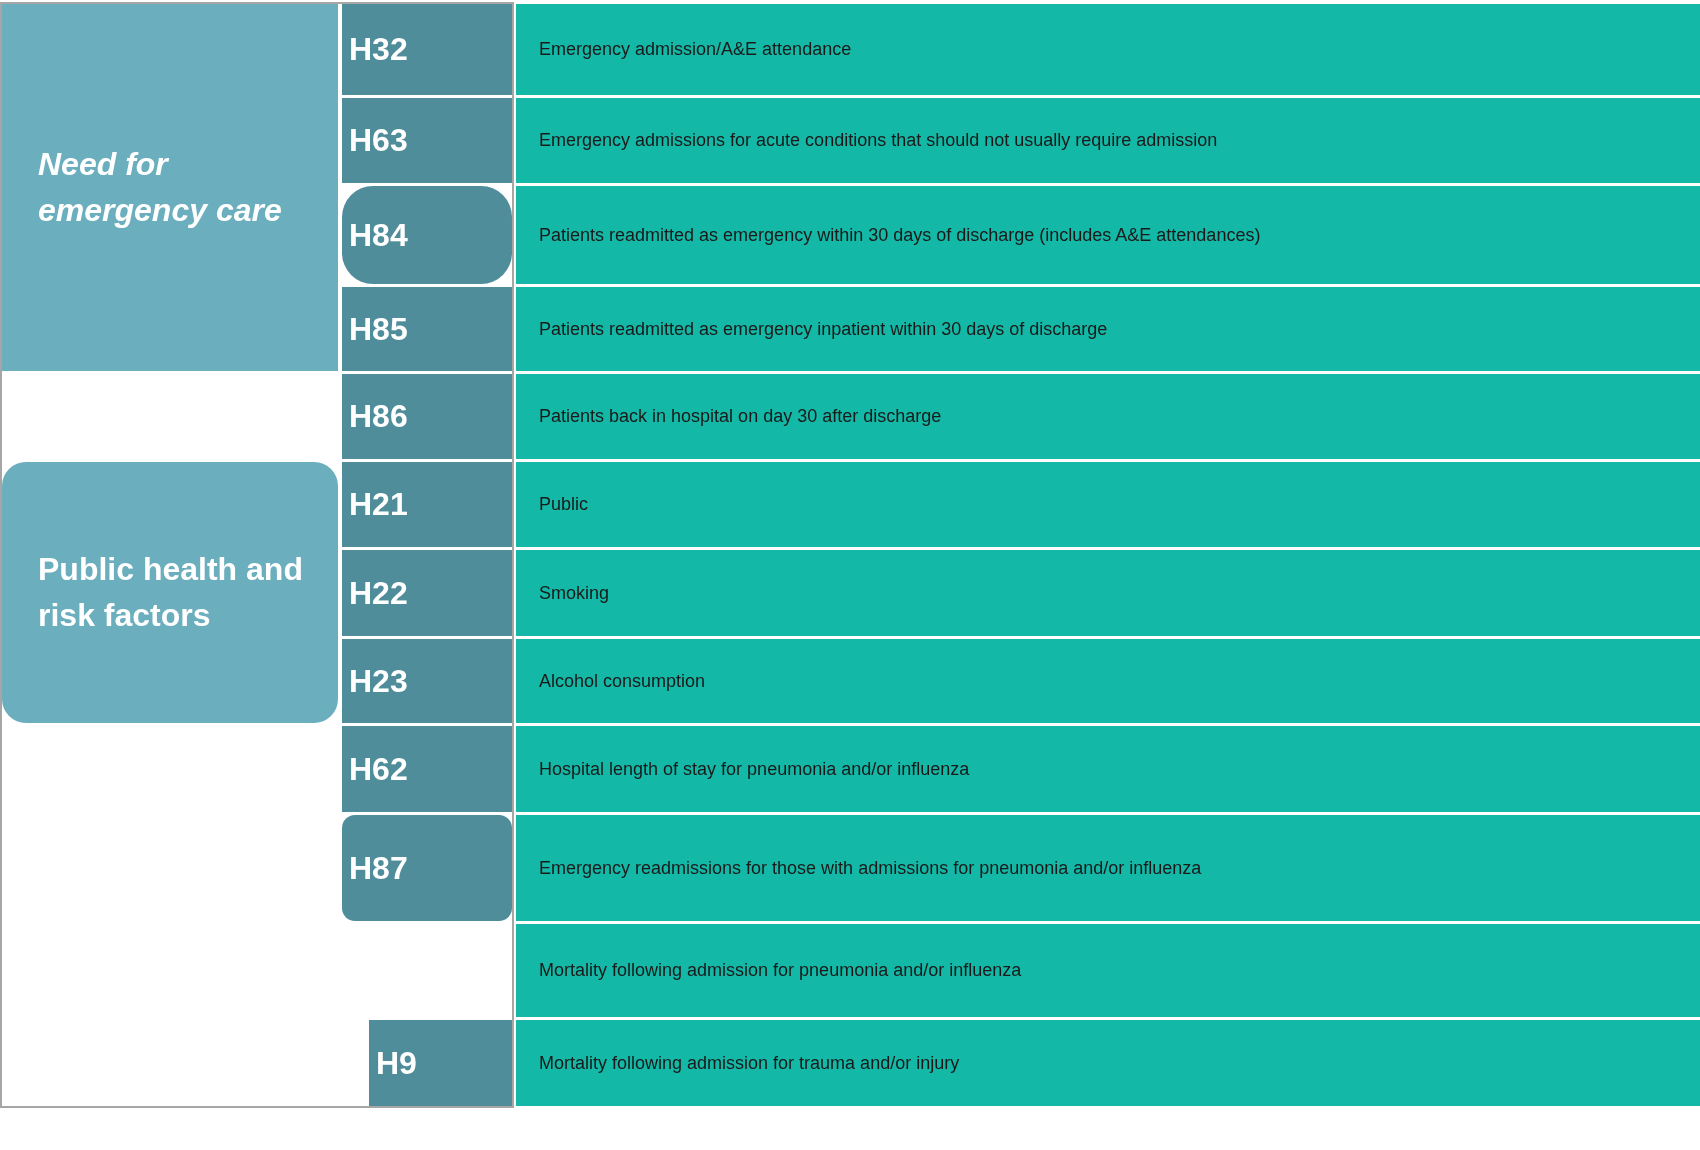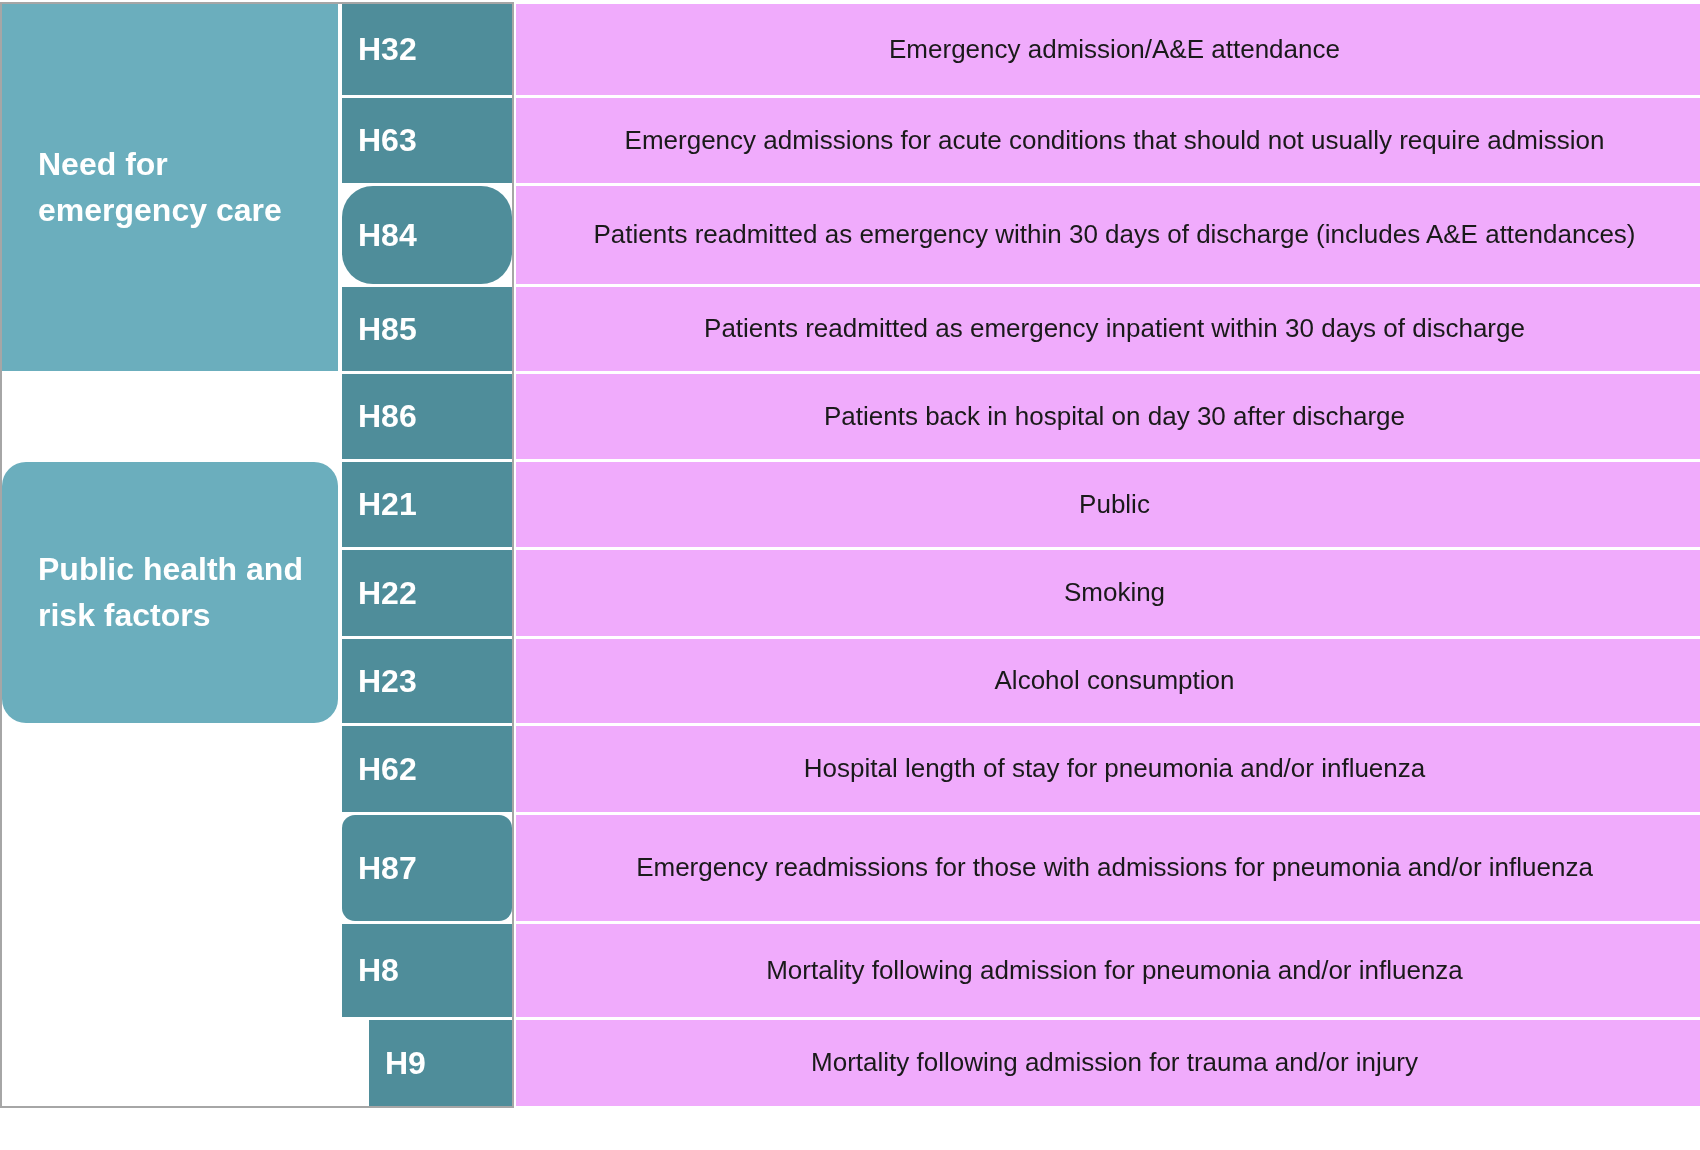--- a/index.html
+++ b/index.html
@@ -38,34 +38,33 @@
     padding-right: 34px;
     box-sizing: border-box;
   }
   .code {
     background: var(--code-bg);
     color: #ffffff;
     font-weight: bold;
     font-size: 32px;
     display: flex;
     align-items: center;
-    padding-left: 16px;
+    padding-left: 7px;
     box-sizing: border-box;
   }
   .desc {
-    background: #f0abfc;
+    background: #14b8a6;
     color: var(--desc-color);
-    font-size: 26px;
+    font-size: 18px;
     line-height: 1.45;
     display: flex;
     align-items: center;
     padding-left: 23px;
     padding-right: 10px;
     box-sizing: border-box;
-    justify-content: center;
   }
   .desc span {
     display: block;
     max-width: 1100px;
   }
   .outline {
     position: absolute;
     left: 0;
     top: 2px;
     width: 514px;
@@ -73,21 +72,21 @@
     border: 2px solid var(--outline-color);
     box-sizing: border-box;
     pointer-events: none;
   }
 </style>
 </head>
 <body>
 
 <div class="table-wrap">
   <div class="grid" style="grid-template-rows: 91px 85px 98px 84px 85px 85px 86px 84px 86px 106px 93px 86px;">
-      <div class="cat" style="grid-area: 1 / 1 / span 4;">
+      <div class="cat" style="grid-area: 1 / 1 / span 4; font-style: italic;">
         <span>Need for emergency care</span>
       </div>
       <div class="code" style="grid-area: 1 / 2;">
         <span>H32</span>
       </div>
       <div class="desc" style="grid-area: 1 / 3;">
         <span>Emergency admission/A&amp;E attendance</span>
       </div>
       <div class="code" style="grid-area: 2 / 2;">
         <span>H63</span>
@@ -139,23 +138,20 @@
       </div>
       <div class="desc" style="grid-area: 9 / 3;">
         <span>Hospital length of stay for pneumonia and/or influenza</span>
       </div>
       <div class="code" style="grid-area: 10 / 2; border-radius: 13px;">
         <span>H87</span>
       </div>
       <div class="desc" style="grid-area: 10 / 3;">
         <span>Emergency readmissions for those with admissions for pneumonia and/or influenza</span>
       </div>
-      <div class="code" style="grid-area: 11 / 2;">
-        <span>H8</span>
-      </div>
       <div class="desc" style="grid-area: 11 / 3;">
         <span>Mortality following admission for pneumonia and/or influenza</span>
       </div>
       <div class="code" style="grid-area: 12 / 2; margin-left: 27px;">
         <span>H9</span>
       </div>
       <div class="desc" style="grid-area: 12 / 3;">
         <span>Mortality following admission for trauma and/or injury</span>
       </div>
     </div>

